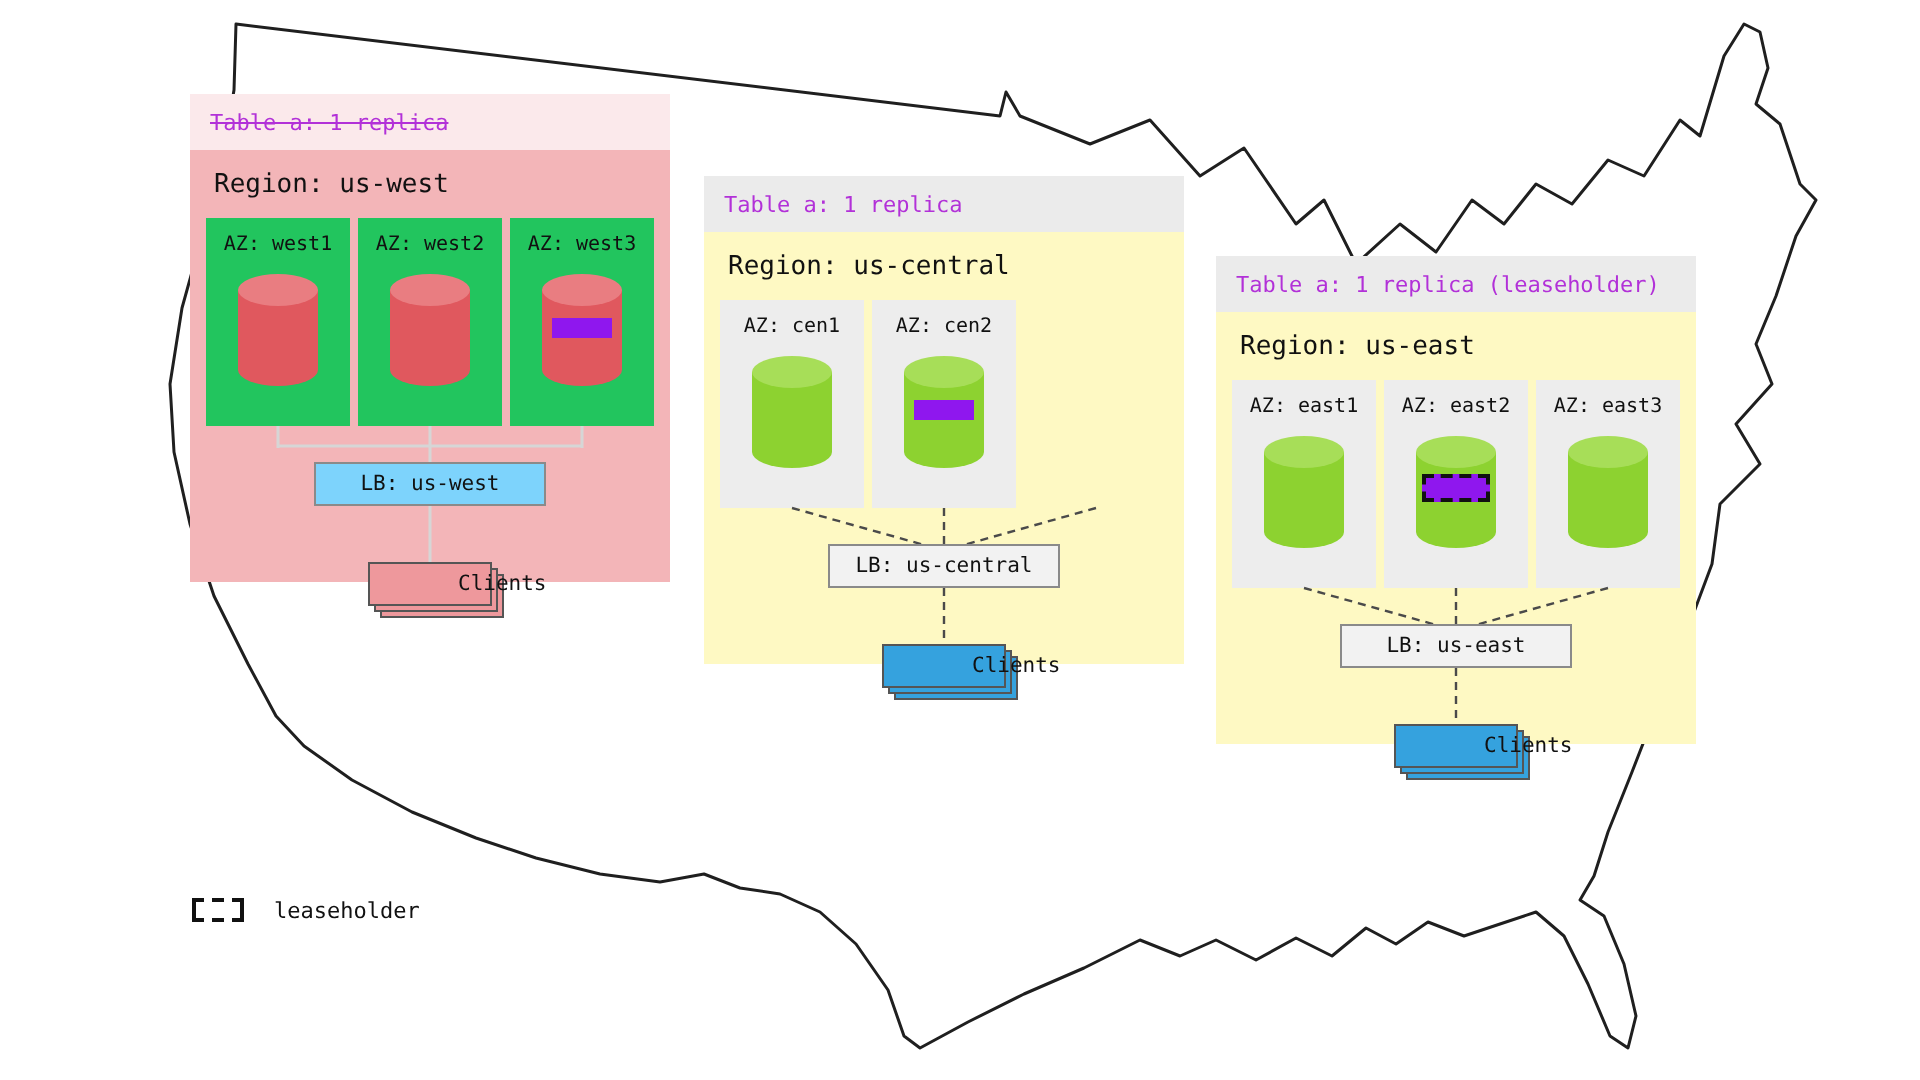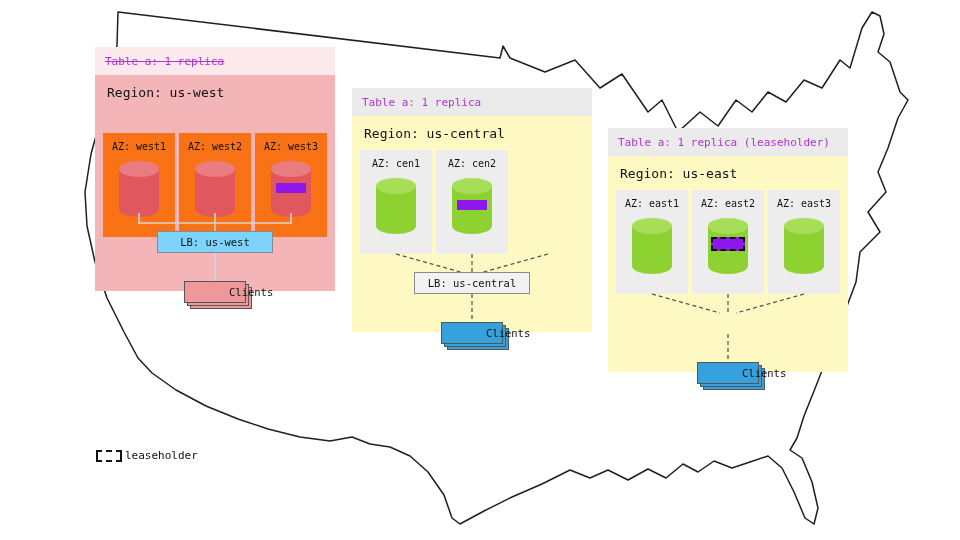--- a/index.html
+++ b/index.html
@@ -22,21 +22,21 @@
   .panel-us-central .panel-header, .panel-us-east .panel-header { background:#EBEBEB; }
 
   .panel-body { position:relative; height:216px; }
   .panel-us-west .panel-body { background:#F3B5B8; }
   .panel-us-central .panel-body, .panel-us-east .panel-body { background:#fef9c3; }
 
   .region-title { position:absolute; left:12px; top:10px; font-size:13px; }
 
   .az { position:absolute; top:34px; width:72px; height:104px; text-align:center; }
   .az.pos1 { left:8px; } .az.pos2 { left:84px; } .az.pos3 { left:160px; }
-  .panel-us-west .az { background:#f97316;margin-top:24px; }
+  .panel-us-west .az { background:#22c55e; }
   .panel-us-central .az, .panel-us-east .az { background:#EDEDED; }
   .az-label { display:block; padding-top:8px; font-size:10px; }
 
   .cyl-wrap { position:relative; width:42px; height:58px; margin:8px auto 0; }
   .marker { display:none; position:absolute; left:6px; top:23px; width:30px; height:10px; background:#8F17EE; }
   .marker.show { display:block; }
   .marker.leaseholder { left:4px; top:20px; width:34px; height:14px; border:2px dashed #111; }
 
   .connectors { position:absolute; left:0; top:0; pointer-events:none; }
   line.solid  { stroke:#d6d6d6; stroke-width:1.5; }
@@ -47,21 +47,21 @@
   .panel-us-west .lb-box { background:#7dd3fc; }
   .panel-us-central .lb-box, .panel-us-east .lb-box { background:#F2F2F2; }
 
   .clients-box { position:absolute; left:89px; top:206px; width:62px; height:22px;
     line-height:20px; text-align:center; font-size:10.5px; border:1px solid #555;padding-left:44px; }
   .panel-us-west .clients-box { background:#EE989C;
     box-shadow:3px 3px 0 -1px #EE989C, 3px 3px 0 0 #555, 6px 6px 0 -1px #EE989C, 6px 6px 0 0 #555; }
   .panel-us-central .clients-box, .panel-us-east .clients-box { background:#35A2DE;
     box-shadow:3px 3px 0 -1px #35A2DE, 3px 3px 0 0 #555, 6px 6px 0 -1px #35A2DE, 6px 6px 0 0 #555; }
 
-  .legend { position:absolute; left:96px; top:449px; display:flex; align-items:flex-end; gap:3px; z-index:1; }
+  .legend { position:absolute; left:96px; top:449px; display:flex; align-items:flex-start; gap:15px; z-index:1; }
   .legend-swatch { width:26px; height:12px; border:2px dashed #111; background:#fff; }
   .legend-label { font-size:11px; }
 </style>
 </head>
 <body>
 
 <svg class="us-map" width="960" height="540" viewBox="0 0 960 540">
   <polygon fill="none" stroke="#1f1f1f" stroke-width="1.5" stroke-linejoin="round" points="118,12 500,58 503,46 510,58 545,72 575,60 600,88 622,74 648,112 662,100 678,132 700,112 718,126 736,100 752,112 768,92 786,102 804,80 822,88 840,60 850,68 862,28 872,12 880,16 884,34 878,52 890,62 900,92 908,100 898,118 888,148 878,172 886,192 868,212 880,232 860,252 856,282 844,314 830,350 816,386 804,416 797,438 790,450 802,458 812,482 818,508 814,524 805,518 794,492 782,468 768,456 750,462 732,468 714,461 698,472 683,464 666,478 648,469 628,480 608,470 590,478 570,470 542,484 512,497 484,511 460,524 452,518 444,495 428,472 410,456 390,447 370,444 352,437 330,441 300,437 268,429 238,419 206,406 176,390 152,373 138,358 124,332 107,298 95,262 87,226 85,192 91,154 101,118 111,82 117,45"></polygon>
 </svg>
 
@@ -194,20 +194,21 @@
       </div>
     </div>
 
     <svg class="connectors" width="240" height="257">
       <line class="dashed" x1="44" y1="138" x2="112" y2="157"></line>
       <line class="dashed" x1="120" y1="138" x2="120" y2="157"></line>
       <line class="dashed" x1="196" y1="138" x2="128" y2="157"></line>
       <line class="dashed" x1="120" y1="178" x2="120" y2="206"></line>
     </svg>
 
+    <div class="lb-box">LB: us-east</div>
     <div class="clients-box">Clients</div>
   </div>
 </div>
 
 <div class="legend">
   <div class="legend-swatch"></div>
   <span class="legend-label">leaseholder</span>
 </div>
 
 </body></html>

